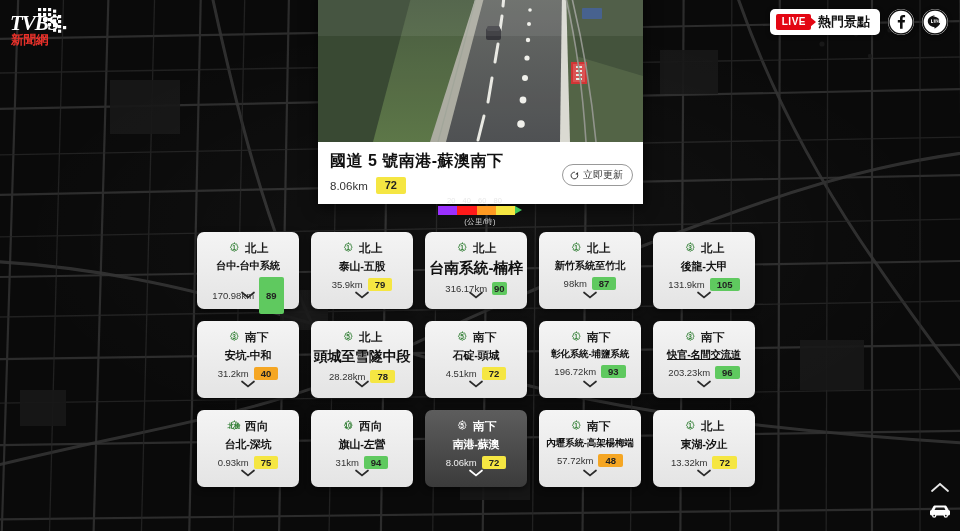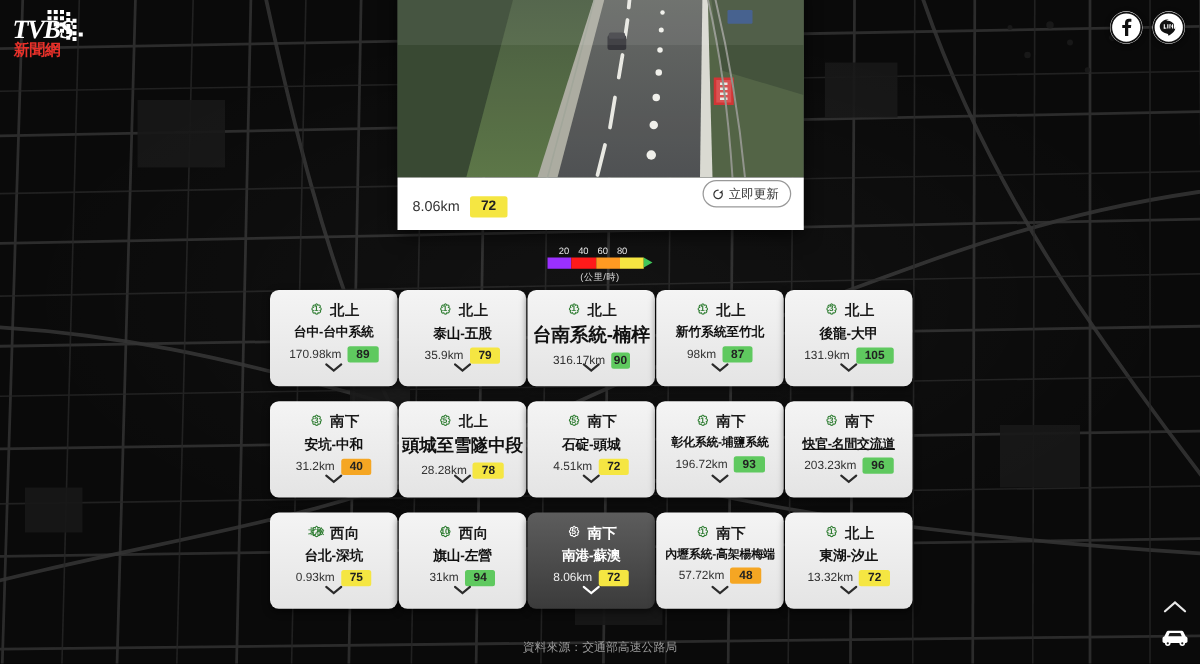--- a/index.html
+++ b/index.html
@@ -119,25 +119,25 @@
   .legend-bar .arrow {
     width: 0; height: 0;
     border-top: 4.5px solid transparent;
     border-bottom: 4.5px solid transparent;
     border-left: 7px solid #41c65a;
   }
   .legend-unit { font-size: 7.5px; color: #dcdcdc; margin-top: 2px; letter-spacing: .3px; }
 
   
   .grid {
-    position: absolute; left: 216px; top: 232px;
+    position: absolute; left: 197px; top: 232px;
     width: 562px;
     display: grid;
     grid-template-columns: repeat(5, 102px);
-    gap: 12px 1px;
+    gap: 12px 12px;
     z-index: 25;
     text-align: right;
   }
   .card {
     width: 102px; height: 77px;
     border-radius: 7px;
     background: linear-gradient(180deg, #f4f4f4 0%, #e4e4e4 100%);
     box-shadow: 0 2px 6px rgba(0,0,0,.55);
     display: flex; flex-direction: column; align-items: center;
     padding-top: 9px;
@@ -279,20 +279,24 @@
           <rect x="55" y="20" width="3.2" height="3.2"></rect>
         <rect x="45" y="22.6" width="3.2" height="3.2"></rect>
           <rect x="50" y="23.6" width="3.2" height="3.2"></rect>
       </g>
       <text x="2" y="24" font-family="'Liberation Serif',serif" font-size="21" font-style="italic" font-weight="bold" fill="#ffffff" letter-spacing="-1">TVBS</text>
       <text x="3" y="38" font-family="'Liberation Sans',sans-serif" font-size="12.5" font-weight="bold" fill="#e8312a">新聞網</text>
     </svg>
   </div>
 
   <div class="topbar">
+    <div class="live-pill">
+      <span class="live-tag">LIVE</span>
+      <span class="live-label">熱門景點</span>
+    </div>
     <div class="circle-btn">
       <svg width="26" height="26" viewBox="0 0 26 26">
         <circle cx="13" cy="13" r="12" fill="none" stroke="#111" stroke-width="1.4"></circle>
         <path d="M14.6 13.4h2.1l.3-2.5h-2.4V9.5c0-.7.2-1.2 1.2-1.2h1.3V6.1c-.2 0-1-.1-1.9-.1-1.9 0-3.2 1.1-3.2 3.2v1.7H9.8v2.5h2.2v6.3h2.6z" fill="#111"></path>
       </svg>
     </div>
     <div class="circle-btn">
       <svg width="26" height="26" viewBox="0 0 26 26">
         <circle cx="13" cy="13" r="12" fill="none" stroke="#111" stroke-width="1.4"></circle>
         <path d="M13 6.4c-4 0-7.2 2.6-7.2 5.8 0 2.9 2.6 5.3 6 5.7.3.1.6.2.7.4.1.2 0 .6 0 .8 0 0-.1.5.4.3.5-.2 3-1.8 4.1-3.1.8-.8 1.2-1.8 1.2-3.1 0-3.2-3.2-5.8-7.2-5.8z" fill="#111"></path>
@@ -371,20 +375,21 @@
           <path d="M252 0 C 262 40 272 90 278 152"></path>
         </g>
         <g stroke="#9aa094" stroke-width="1.2" fill="none" opacity="0.8">
           <path d="M160 0 C 150 40 136 92 120 152"></path>
         </g>
         <rect y="0" width="325" height="152" fill="#ffffff" opacity="0.05"></rect>
         <rect y="0" width="325" height="46" fill="#ffffff" opacity="0.07"></rect>
       </svg>
     </div>
     <div class="video-info">
+      <div class="video-title">國道 5 號南港-蘇澳南下</div>
       <div class="video-sub">
         <span class="video-dist">8.06km</span>
         <span class="spd" id="video-speed" style="background: rgb(245, 230, 66);">72</span>
       </div>
       <div class="refresh-btn">
         <svg width="9" height="9" viewBox="0 0 12 12">
           <path d="M6 1.5A4.5 4.5 0 1 0 10.3 4.8" fill="none" stroke="#333" stroke-width="1.3" stroke-linecap="round"></path>
           <path d="M10.8 1.2 L10.6 5 L7 4.4 Z" fill="#333"></path>
         </svg>
         <span class="tx">立即更新</span>
@@ -416,21 +421,21 @@
             <svg viewBox="0 0 16 16">
               <path d="M8 1.2c.9 0 1.4.7 1.6 1.3.6-.4 1.5-.3 1.9.3.4.6.2 1.3-.2 1.7.7.1 1.3.7 1.3 1.4 0 .7-.5 1.2-1.1 1.4.5.5.6 1.3.1 1.8-.4.5-1.2.6-1.8.2-.1.7-.7 1.3-1.4 1.3s-1.3-.5-1.5-1.2c-.6.4-1.4.3-1.8-.2-.4-.5-.4-1.3.1-1.8C4.5 7.2 4 6.6 4 6c0-.7.6-1.3 1.3-1.4-.4-.5-.5-1.2-.1-1.7.4-.6 1.2-.7 1.9-.3.2-.7.8-1.4 1.6-1.4z" fill="none" stroke="currentColor" stroke-width="1"></path>
             </svg>
             <span class="rd-num">1</span>
           </div>
           <span class="dir">北上</span>
         </div>
         <div class="seg-name" style="font-size: 10.3px;">台中-台中系統</div>
         <div class="card-metrics">
           <span class="km">170.98km</span>
-          <span class="spd" style="background: rgb(95, 201, 95); font-size: 9.5px; padding: 0px 7px;">89</span>
+          <span class="spd" style="background: rgb(95, 201, 95); font-size: 9.5px; padding: 12px 7px;">89</span>
         </div>
         <div class="chev"><svg width="15" height="8" viewBox="0 0 15 8">
             <path d="M1.5 1.5 L7.5 6.5 L13.5 1.5" fill="none" stroke="#2b2b2b" stroke-width="1.7" stroke-linecap="round"></path>
           </svg></div>
       </div>
       <div class="card">
         <div class="card-head">
           <div class="rd-badge" style="color: rgb(47, 125, 50);">
             <svg viewBox="0 0 16 16">
               <path d="M8 1.2c.9 0 1.4.7 1.6 1.3.6-.4 1.5-.3 1.9.3.4.6.2 1.3-.2 1.7.7.1 1.3.7 1.3 1.4 0 .7-.5 1.2-1.1 1.4.5.5.6 1.3.1 1.8-.4.5-1.2.6-1.8.2-.1.7-.7 1.3-1.4 1.3s-1.3-.5-1.5-1.2c-.6.4-1.4.3-1.8-.2-.4-.5-.4-1.3.1-1.8C4.5 7.2 4 6.6 4 6c0-.7.6-1.3 1.3-1.4-.4-.5-.5-1.2-.1-1.7.4-.6 1.2-.7 1.9-.3.2-.7.8-1.4 1.6-1.4z" fill="none" stroke="currentColor" stroke-width="1"></path>
@@ -690,21 +695,20 @@
         <div class="card-metrics">
           <span class="km">13.32km</span>
           <span class="spd" style="background: rgb(245, 230, 66); font-size: 9.5px; padding: 0px 7px;">72</span>
         </div>
         <div class="chev"><svg width="15" height="8" viewBox="0 0 15 8">
             <path d="M1.5 1.5 L7.5 6.5 L13.5 1.5" fill="none" stroke="#2b2b2b" stroke-width="1.7" stroke-linecap="round"></path>
           </svg></div>
       </div>
     </div>
 
-  <div class="footer">資料來源：交通部高速公路局</div>
 
   <div class="fab-col">
     <div>
       <svg width="20" height="11" viewBox="0 0 20 11">
         <path d="M2 9 L10 2 L18 9" fill="none" stroke="#e6e6e6" stroke-width="1.8" stroke-linecap="round"></path>
       </svg>
     </div>
     <div>
       <svg width="24" height="18" viewBox="0 0 24 18">
         <path d="M3.5 12.4 C2.6 12.4 2 11.8 2 11 V8.6 C2 7.8 2.6 7.3 3.4 7.1 L5.2 3.6 C5.5 2.9 6.2 2.5 7 2.5 H17 C17.8 2.5 18.5 2.9 18.8 3.6 L20.6 7.1 C21.4 7.3 22 7.8 22 8.6 V11 C22 11.8 21.4 12.4 20.5 12.4 Z" fill="#ffffff"></path>

